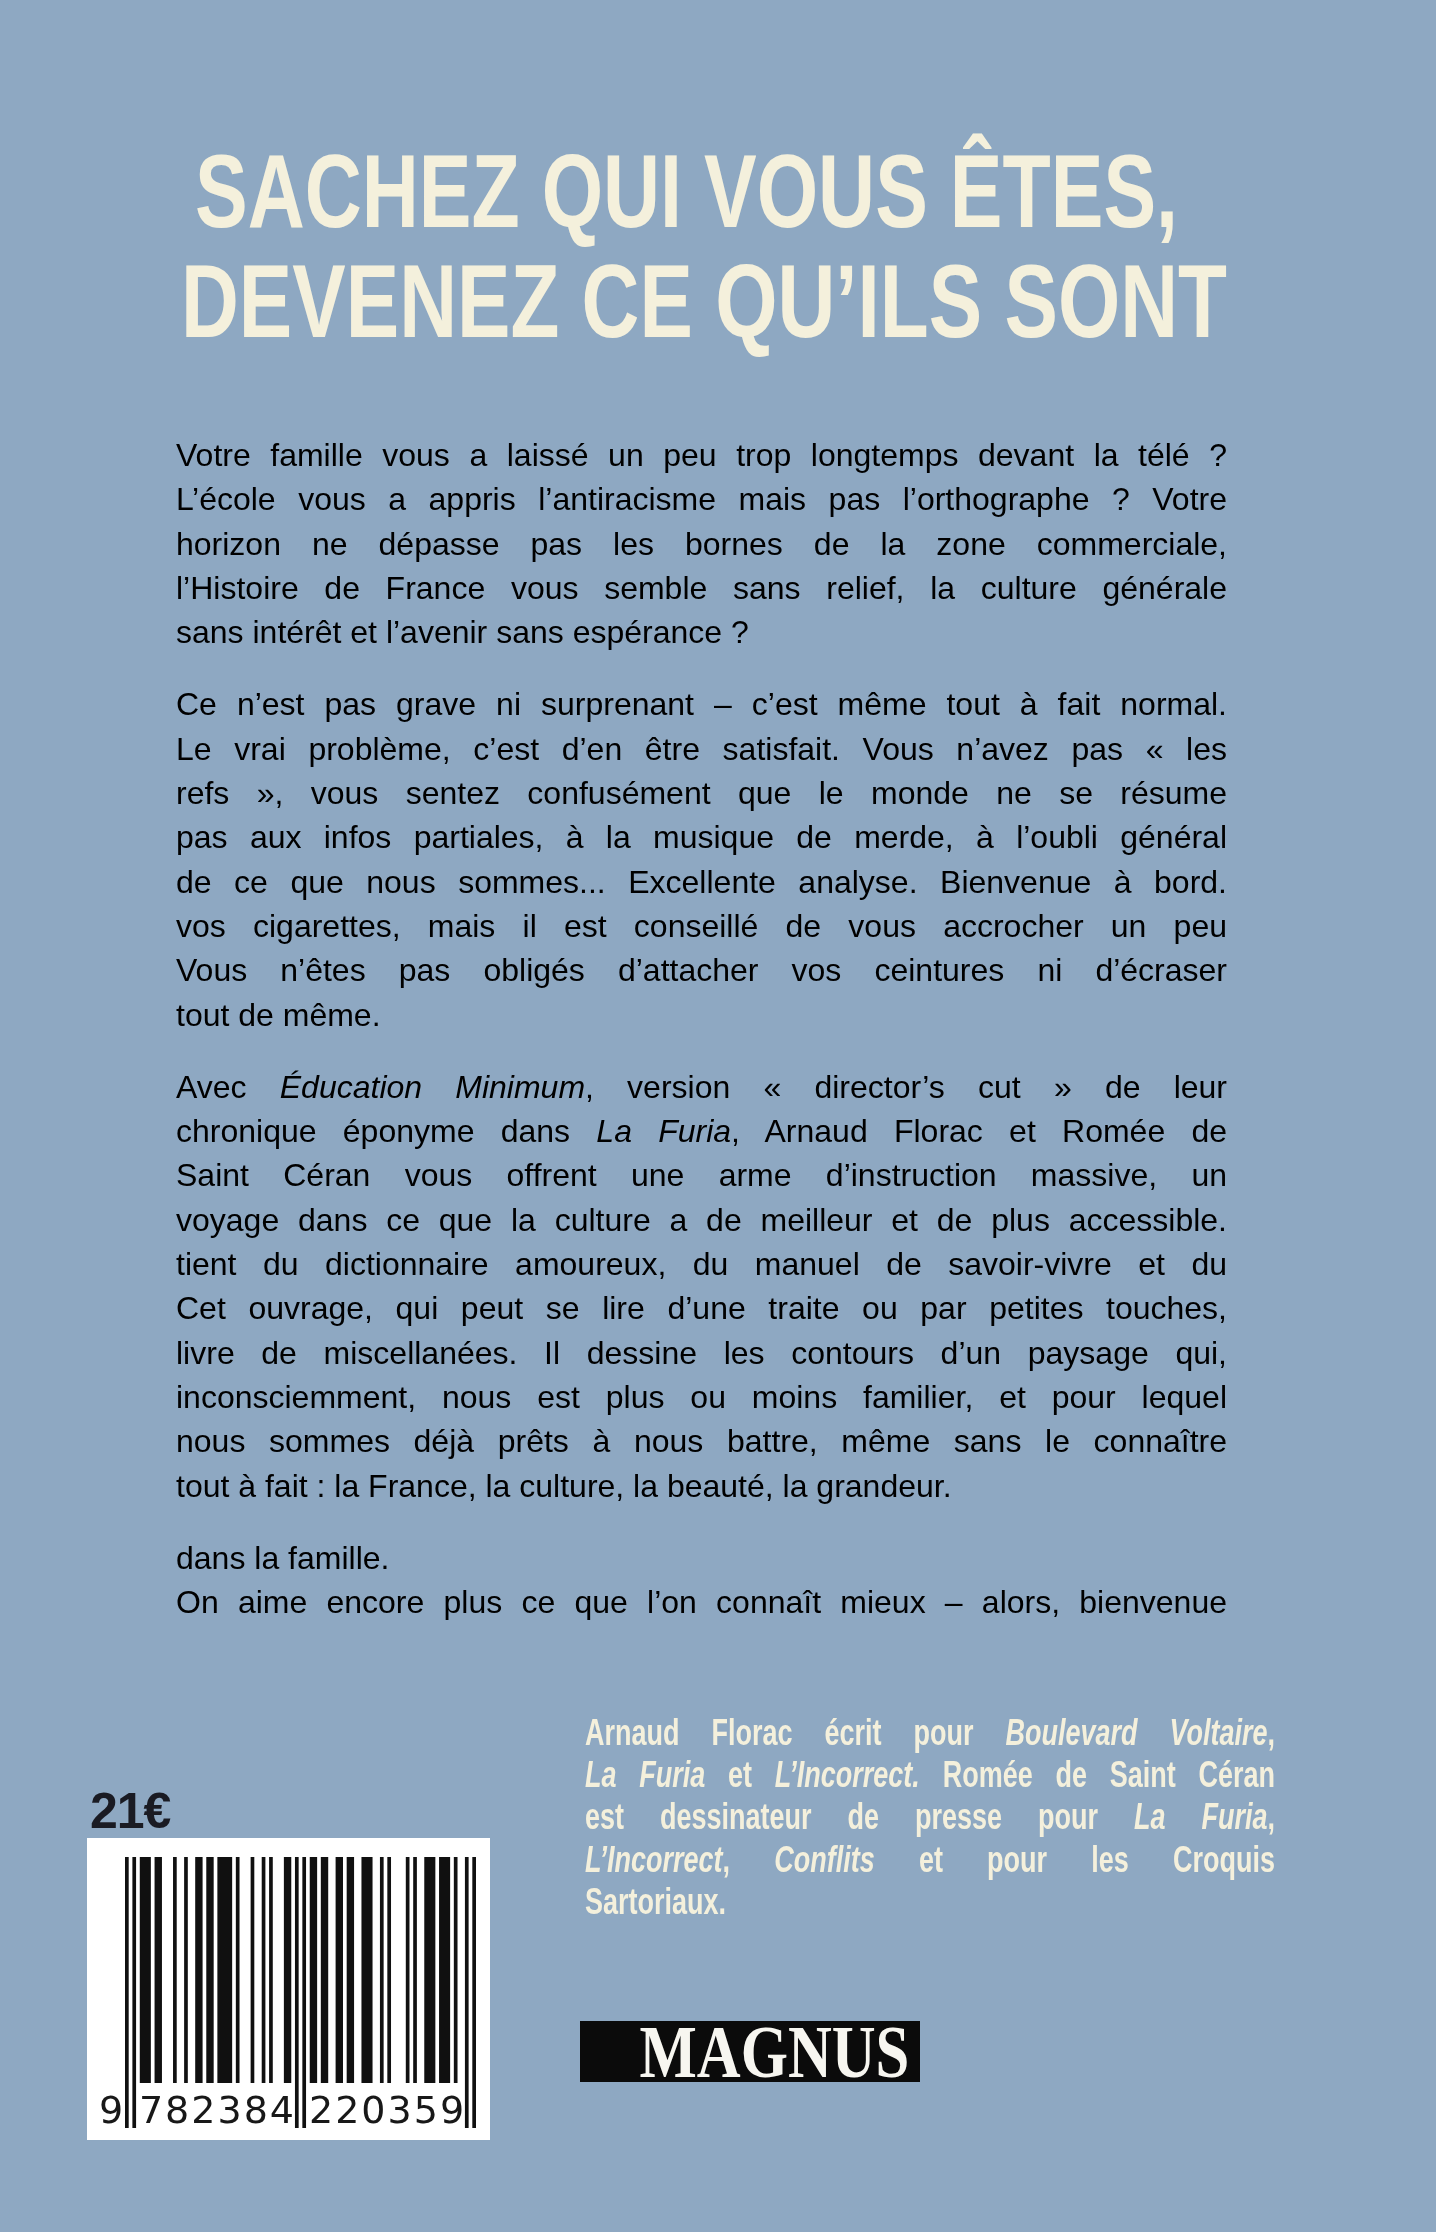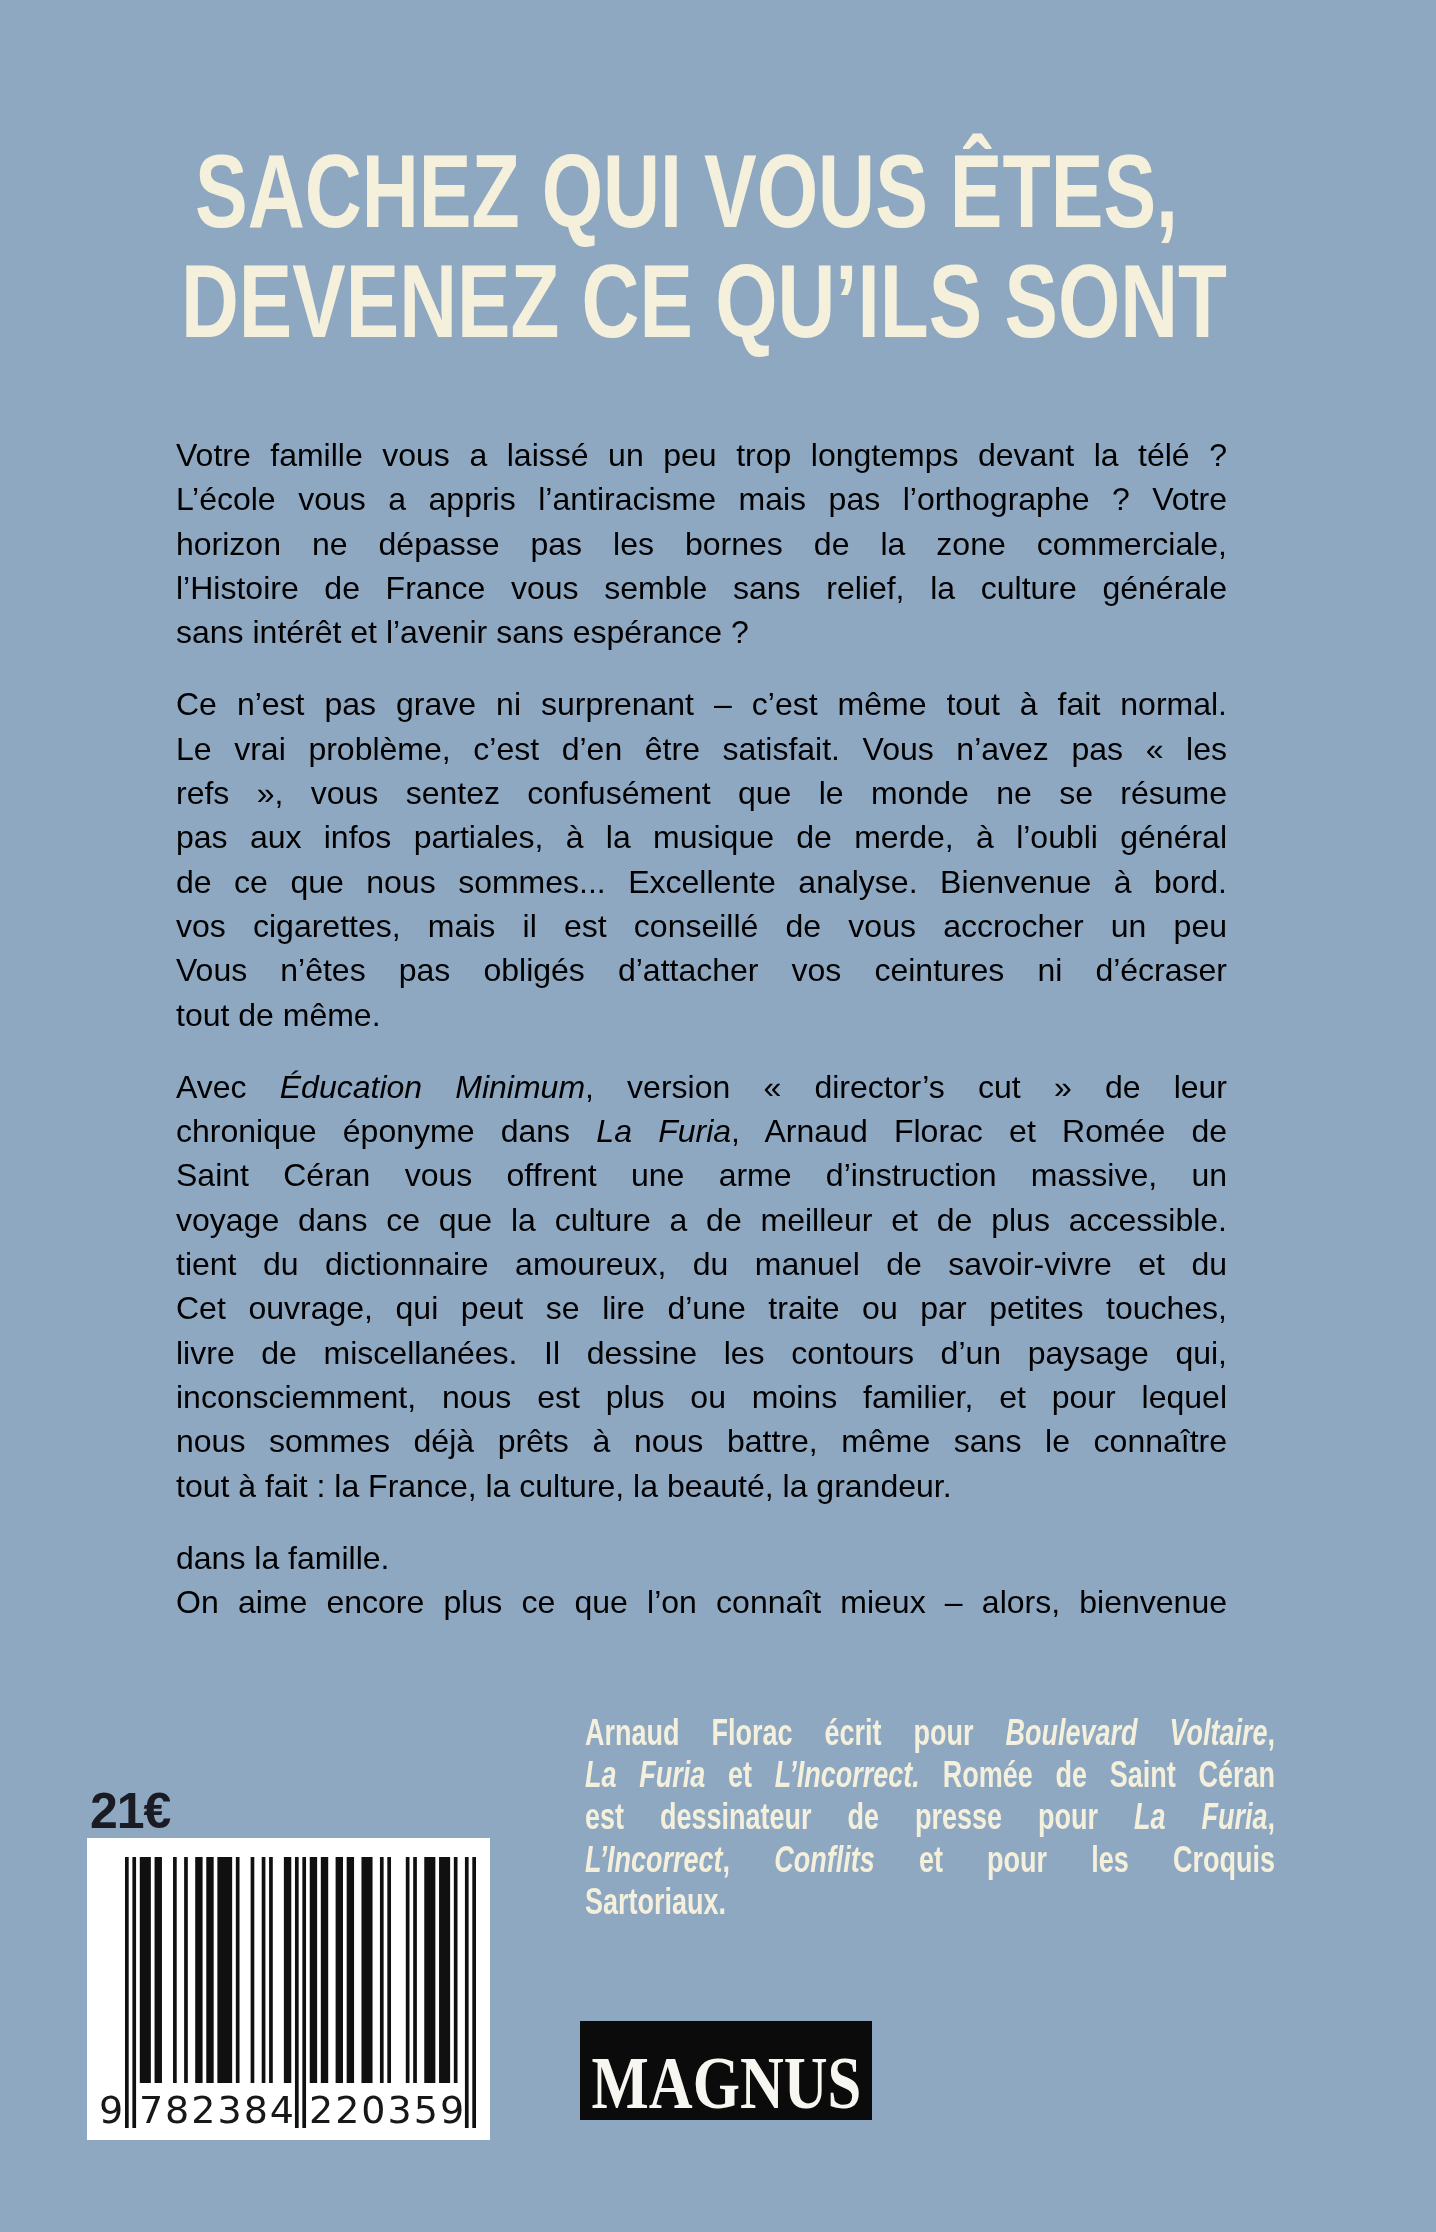--- a/index.html
+++ b/index.html
@@ -58,23 +58,23 @@
     font-family:"DejaVu Sans", sans-serif;
     font-size:38px;color:#181818;
     top:250px;white-space:nowrap;
   }
   .bc-left{left:12px;}
   .bc-g1{left:49px;width:160px;text-align:right;letter-spacing:2px;}
   .bc-g2{left:222px;width:160px;text-align:left;letter-spacing:2px;}
 
   
   .magnus{
-    position:absolute;left:580px;top:2021px;width:292px;height:99px;
+    position:absolute;left:580px;top:2021px;width:292px;height:61px;
     background:#0B0B0B;
-    display:flex;align-items:flex-end;justify-content:center;
+    display:flex;align-items:center;justify-content:center;padding-left:48px;
   }
   .magnus span{
     font-family:"Liberation Serif", serif;
     font-weight:700;font-size:74px;line-height:1;
     color:#F7F6F0;
     transform:scaleX(0.82);
     transform-origin:center;
     letter-spacing:0px;
     white-space:nowrap;
   }

